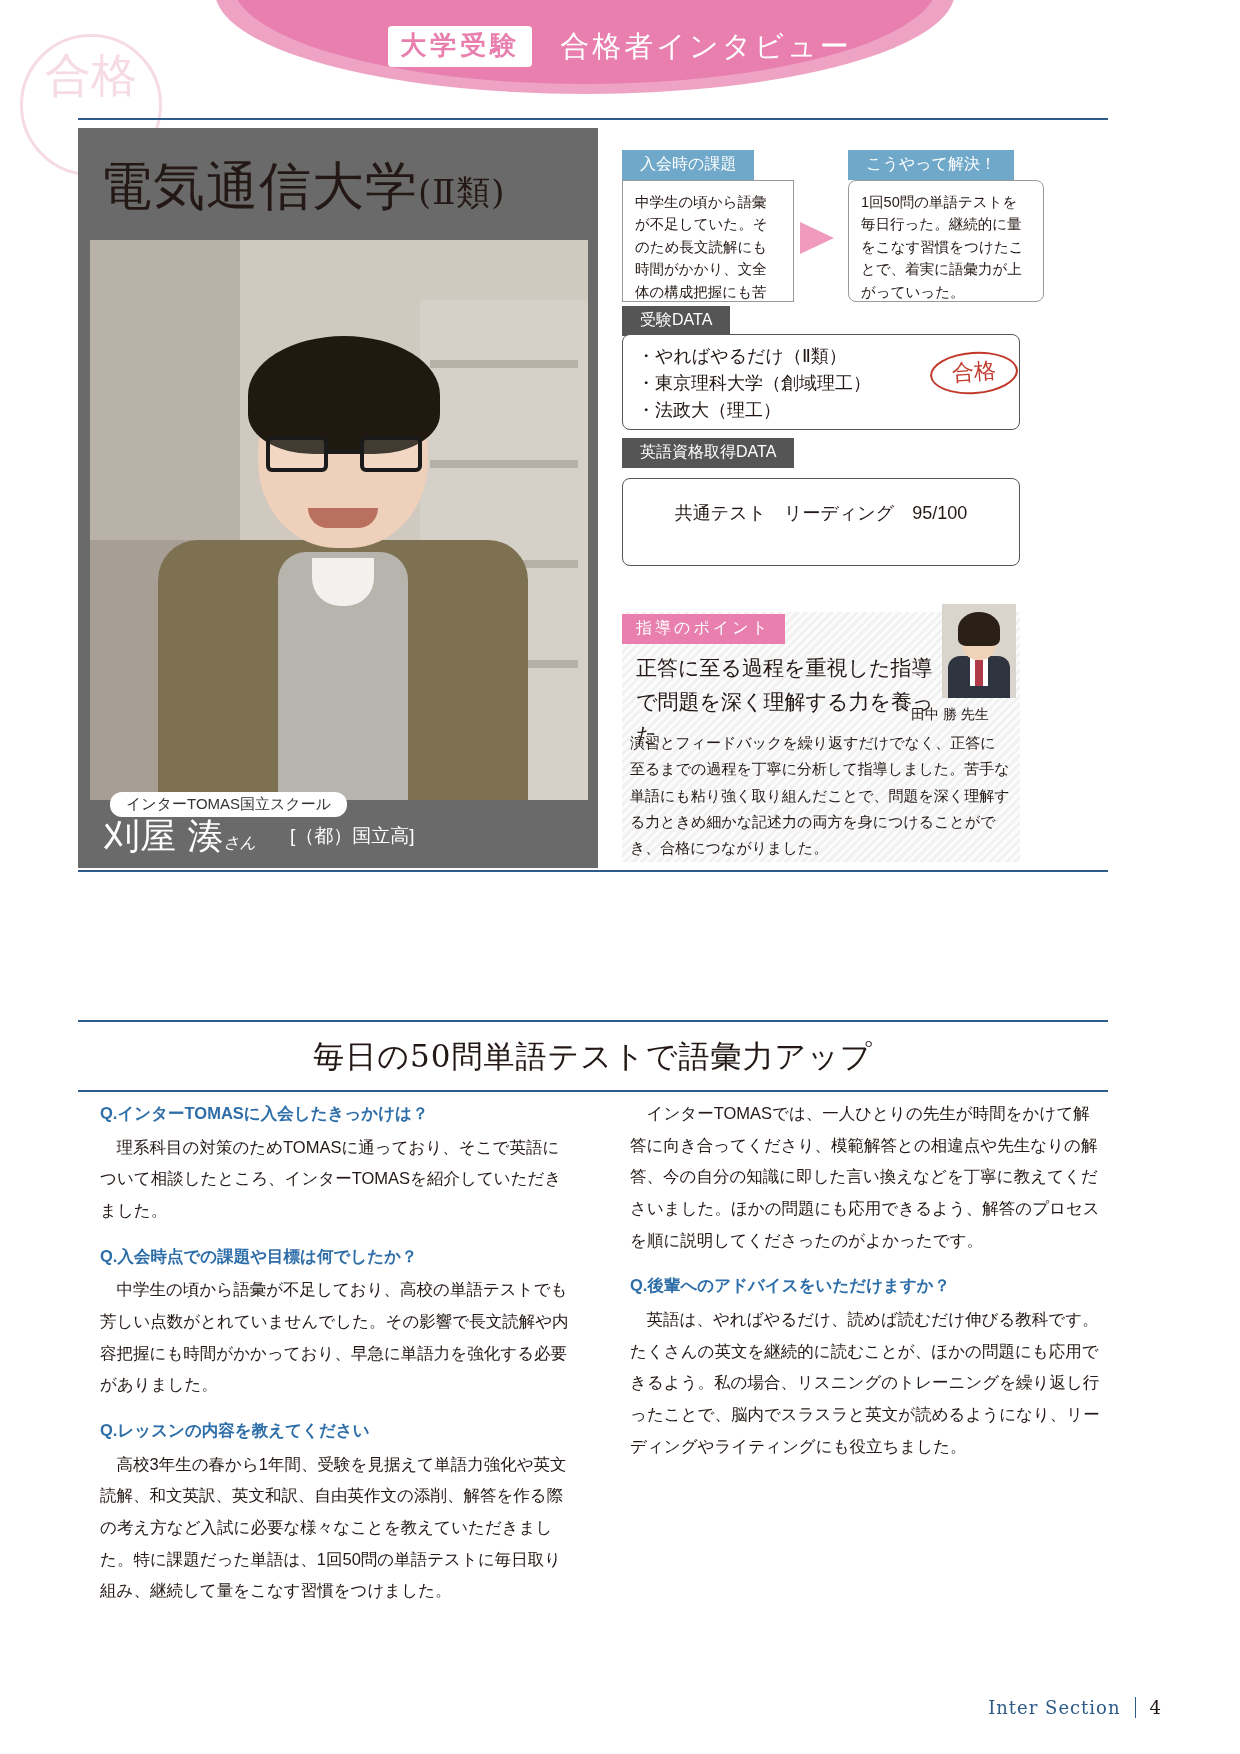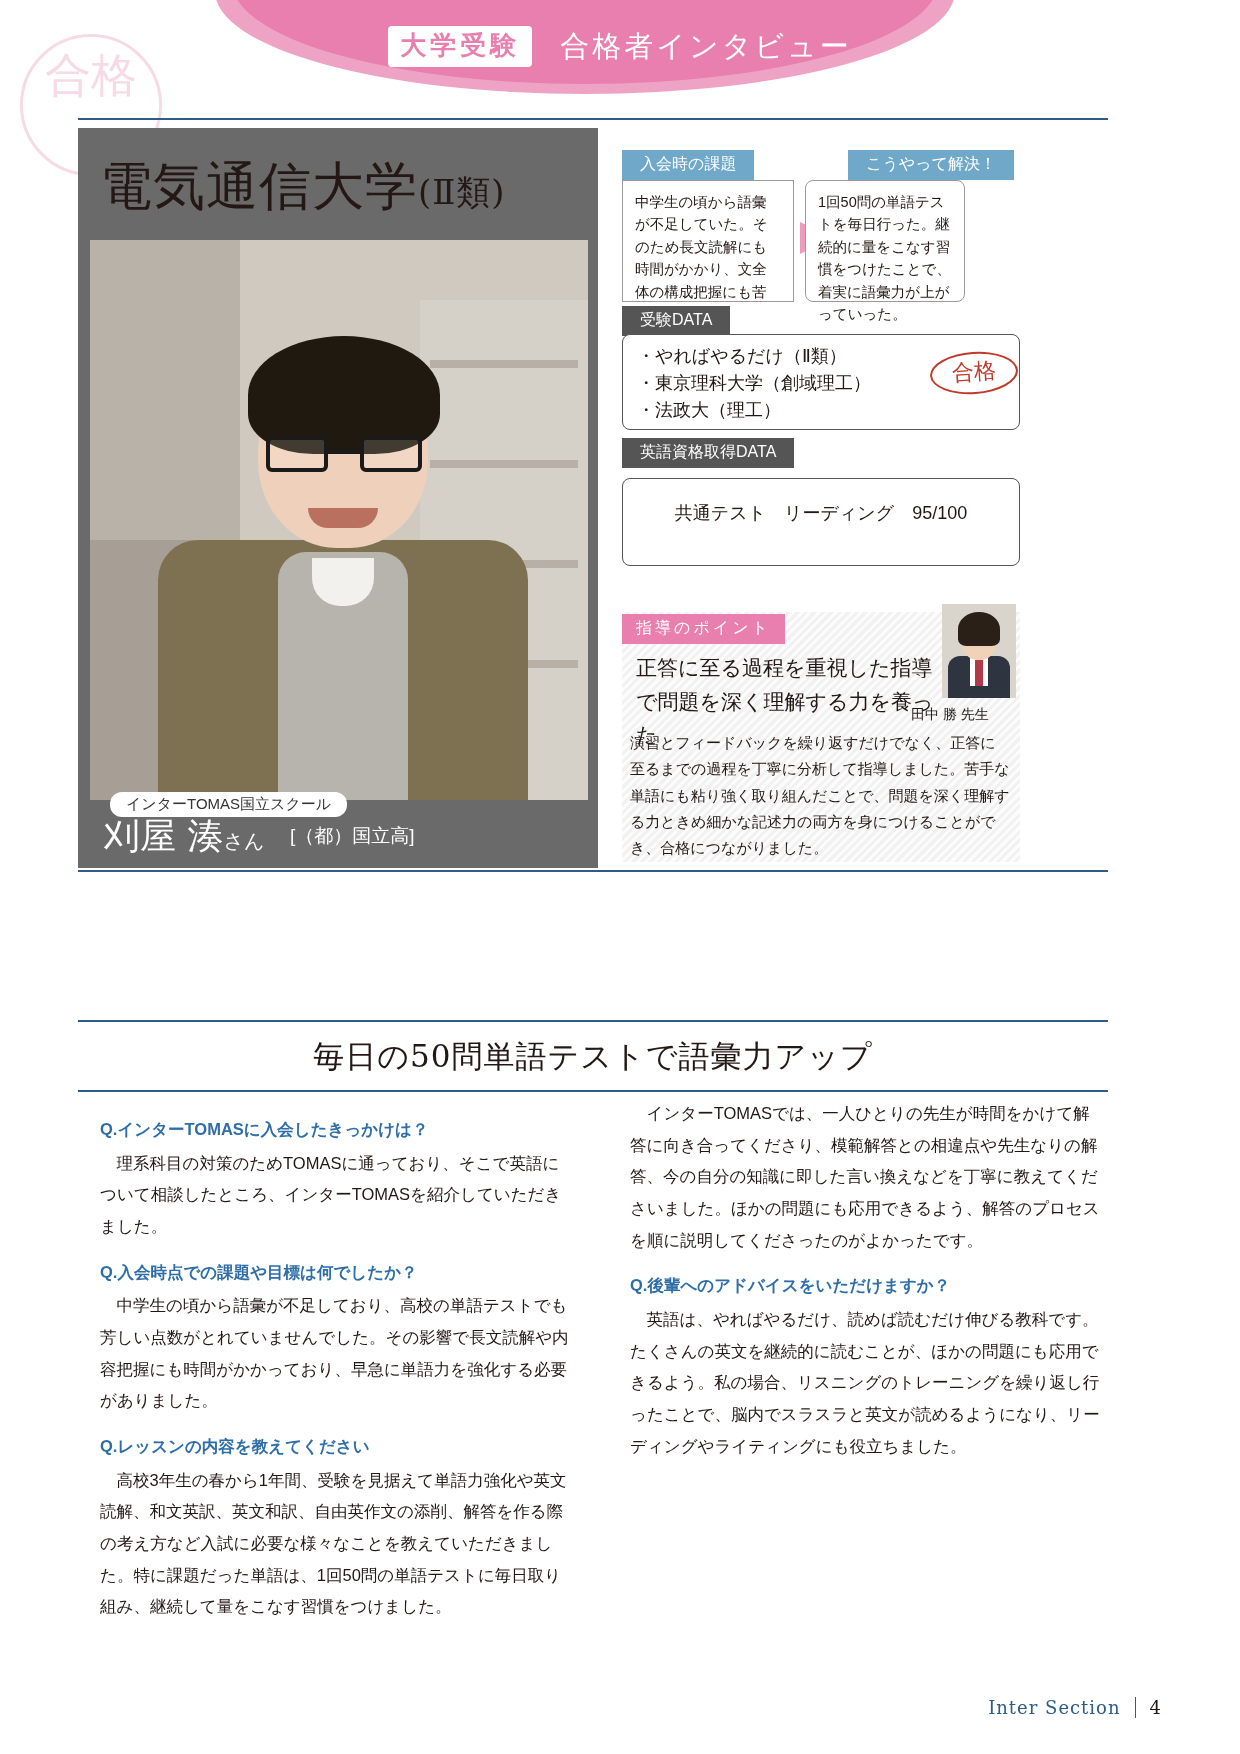--- a/index.html
+++ b/index.html
@@ -114,21 +114,21 @@
     background:#ffffff; color:#333;
     font-size:15px; padding:3px 16px; border-radius:12px;
     white-space:nowrap;
     margin-top:8px;
   }
   .student-name {
     position:absolute; left:104px; top:812px;
     color:#ffffff; font-family:"DejaVu Serif", serif; font-size:36px;
     white-space:nowrap;
   }
-  .student-name .san { font-size:20px; }
+  .student-name .san { font-size:16px;font-style:italic; }
   .student-hs {
     position:absolute; left:290px; top:823px;
     color:#ffffff; font-size:19px; white-space:nowrap;
   }
 
   
   .tab-label {
     display:inline-block;
     background:#6fa8c8; color:#fff;
     font-size:16px; padding:4px 18px 5px 18px;
@@ -141,21 +141,21 @@
     border:1px solid #9a9a9a;
     box-sizing:border-box;
     font-size:14.5px; line-height:1.55;
     padding:10px 12px;
     background:#fff;
   }
   .issue-tab { position:absolute; left:622px; top:150px; }
   .issue-box { left:622px; top:180px; width:172px; height:122px; }
   .solve-tab { position:absolute; left:848px; top:150px; }
   .solve-tab .tab-label { background:#6fa8c8; }
-  .solve-box { left:805px; top:180px; width:160px; height:122px; border-radius:8px; }
+  .solve-box { left:848px; top:180px; width:196px; height:122px; border-radius:8px; }
 
   .arrow {
     position:absolute; left:800px; top:222px;
     width:0; height:0;
     border-top:16px solid transparent;
     border-bottom:16px solid transparent;
     border-left:34px solid #f09bbd;
   }
 
   .data-tab { position:absolute; left:622px; top:306px; }
@@ -232,21 +232,21 @@
   .col {
     position:absolute; top:1098px; width:470px;
     font-size:16.5px; line-height:1.92;
   }
   .col.left { left:100px; }
   .col.right { left:630px; }
   .q {
     color:#2e6ea8; font-weight:bold; font-size:16.5px;
     margin-top:14px; margin-bottom:2px;
   }
-  .q:first-child { margin-top:16px; }
+  .q:first-child { margin-top:0; }
   .a { text-indent:1em; }
 
   .footer {
     position:absolute; right:78px; bottom:36px;
     font-family:"DejaVu Serif", serif;
     font-size:18px; color:#2e5c8a;
     letter-spacing:1px;
     white-space:nowrap;
   }
   .footer .pg {

